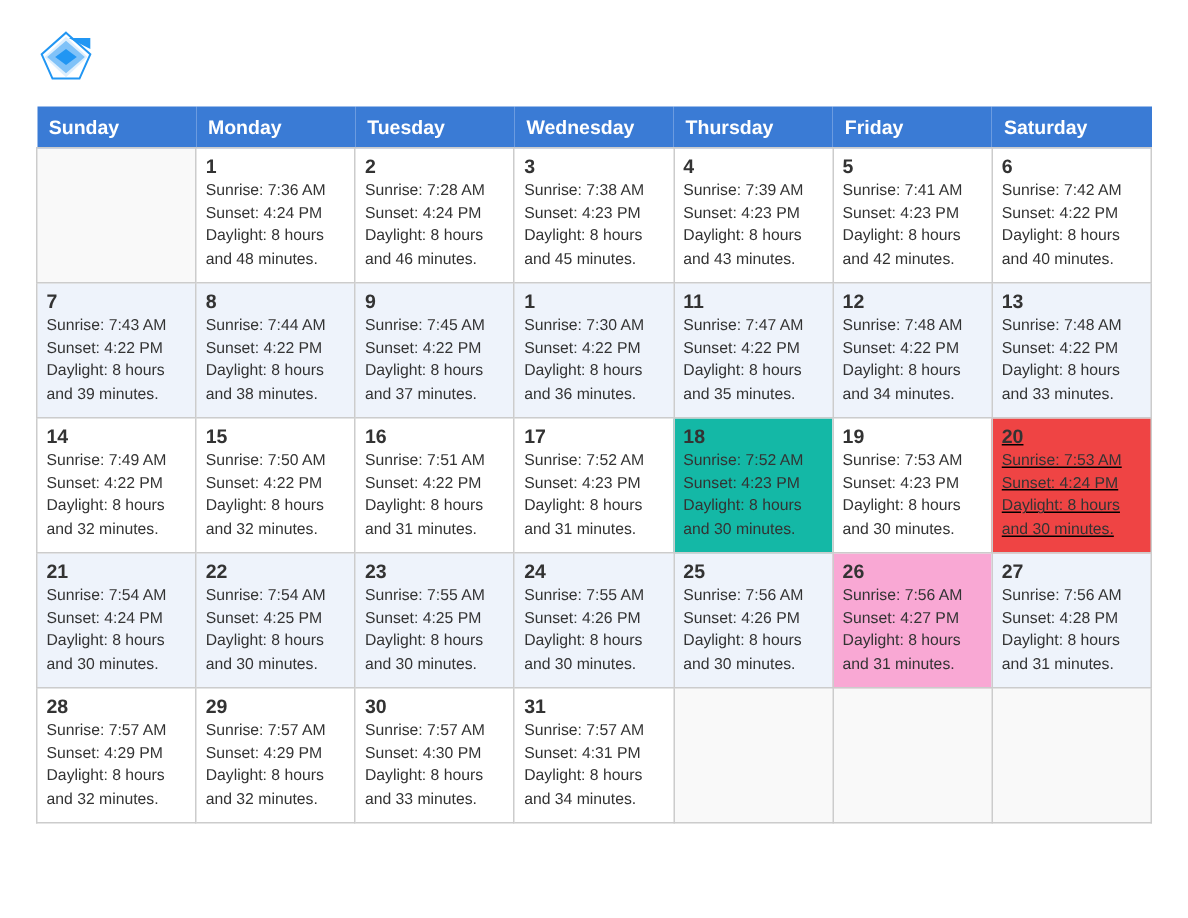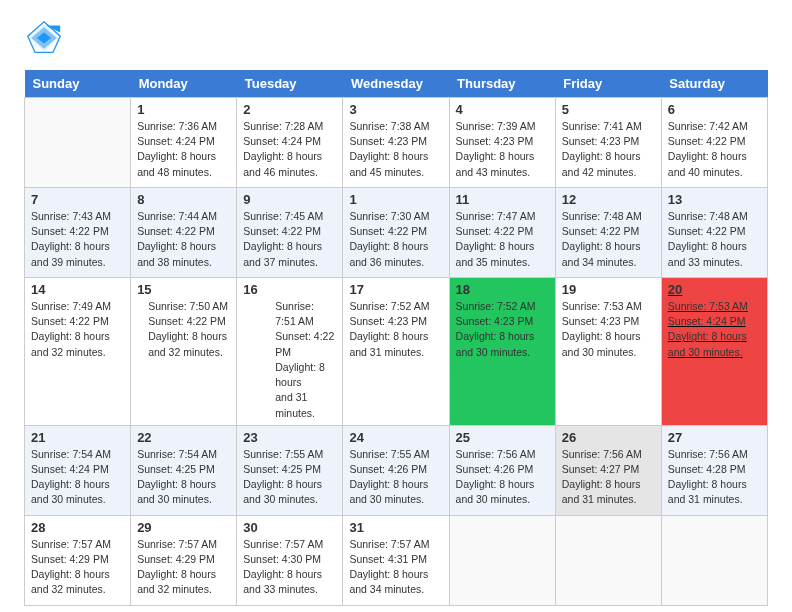--- a/index.html
+++ b/index.html
@@ -228,40 +228,40 @@
       <tr>
         <td style="background: rgb(255, 255, 255);">
           <span class="day-number">14</span>
           <div class="day-detail" style="white-space: pre-line;">Sunrise: 7:49 AM
 Sunset: 4:22 PM
 Daylight: 8 hours
 and 32 minutes.</div>
         </td>
         <td style="background: rgb(255, 255, 255);">
           <span class="day-number">15</span>
-          <div class="day-detail" style="white-space: pre-line; margin-left: 11px;">Sunrise: 7:50 AM
+          <div class="day-detail" style="white-space: pre-line;">Sunrise: 7:50 AM
 Sunset: 4:22 PM
 Daylight: 8 hours
 and 32 minutes.</div>
         </td>
         <td style="background: rgb(255, 255, 255);">
           <span class="day-number">16</span>
-          <div class="day-detail" style="white-space: pre-line; margin-left: 32px;">Sunrise: 7:51 AM
+          <div class="day-detail" style="white-space: pre-line;">Sunrise: 7:51 AM
 Sunset: 4:22 PM
 Daylight: 8 hours
 and 31 minutes.</div>
         </td>
         <td style="background: rgb(255, 255, 255);">
           <span class="day-number">17</span>
           <div class="day-detail" style="white-space: pre-line;">Sunrise: 7:52 AM
 Sunset: 4:23 PM
 Daylight: 8 hours
 and 31 minutes.</div>
         </td>
-        <td style="background: #22c55e;">
+        <td style="background: #14b8a6;">
           <span class="day-number">18</span>
           <div class="day-detail" style="white-space: pre-line;">Sunrise: 7:52 AM
 Sunset: 4:23 PM
 Daylight: 8 hours
 and 30 minutes.</div>
         </td>
         <td style="background: rgb(255, 255, 255);">
           <span class="day-number">19</span>
           <div class="day-detail" style="white-space: pre-line;">Sunrise: 7:53 AM
 Sunset: 4:23 PM
@@ -305,21 +305,21 @@
 Daylight: 8 hours
 and 30 minutes.</div>
         </td>
         <td style="background: rgb(238, 243, 251);">
           <span class="day-number">25</span>
           <div class="day-detail" style="white-space: pre-line;">Sunrise: 7:56 AM
 Sunset: 4:26 PM
 Daylight: 8 hours
 and 30 minutes.</div>
         </td>
-        <td style="background: #e5e5e5;">
+        <td style="background: #f9a8d4;">
           <span class="day-number">26</span>
           <div class="day-detail" style="white-space: pre-line;">Sunrise: 7:56 AM
 Sunset: 4:27 PM
 Daylight: 8 hours
 and 31 minutes.</div>
         </td>
         <td style="background: rgb(238, 243, 251);">
           <span class="day-number">27</span>
           <div class="day-detail" style="white-space: pre-line;">Sunrise: 7:56 AM
 Sunset: 4:28 PM

